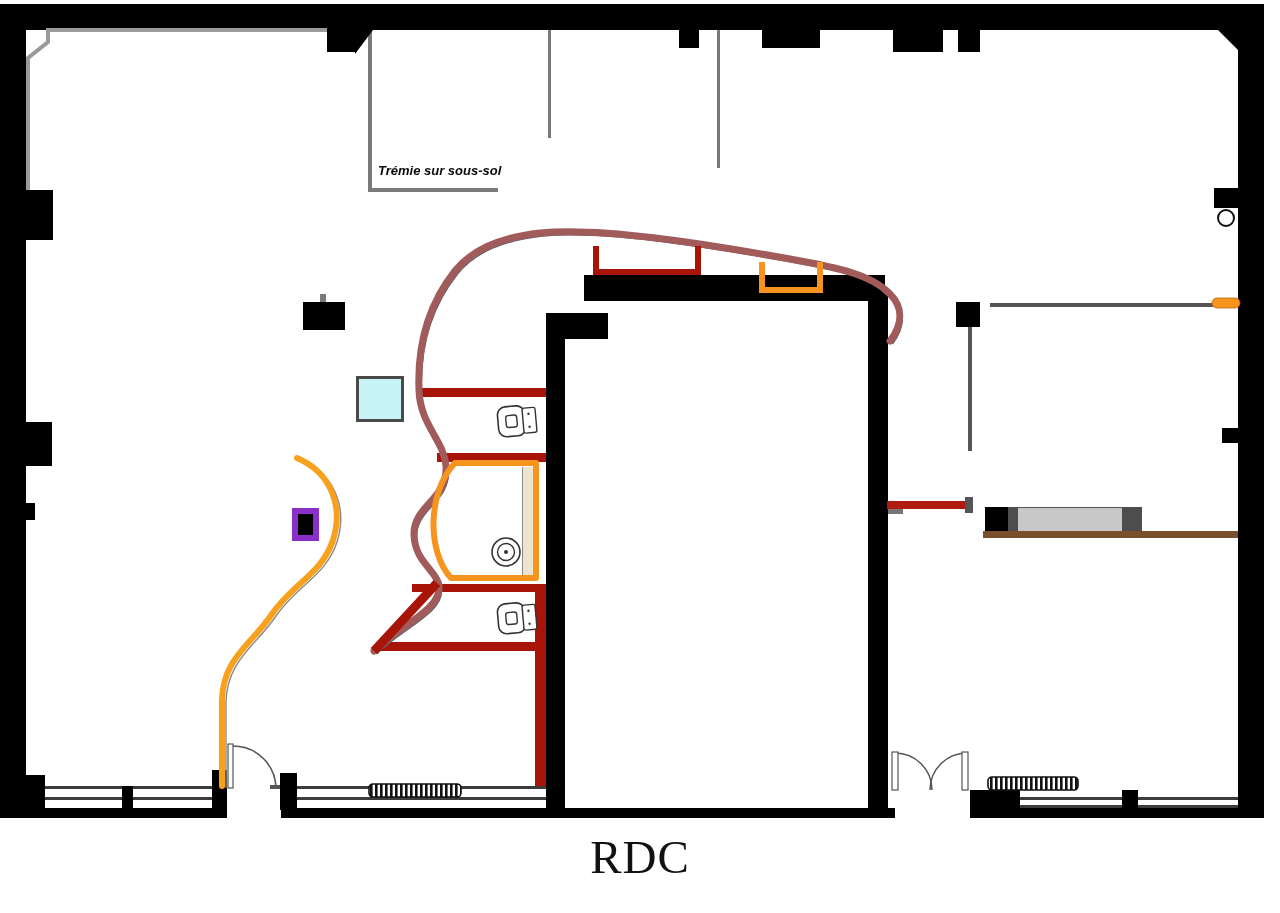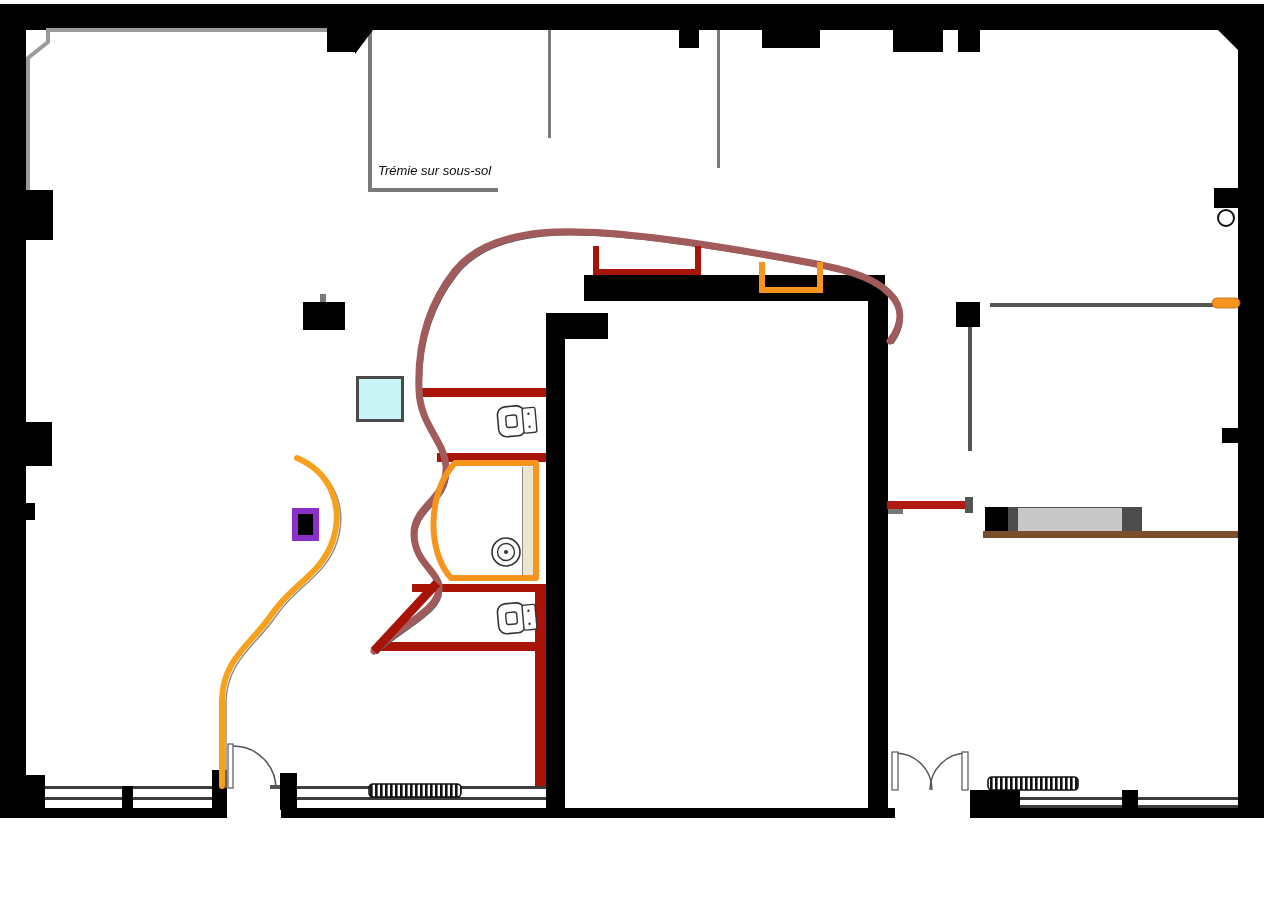--- a/index.html
+++ b/index.html
@@ -5,21 +5,21 @@
   html,body{margin:0;padding:0;background:#fff;}
   .plan{position:relative;width:1280px;height:913px;background:#ffffff;overflow:hidden;
         font-family:"Liberation Sans",sans-serif;}
   .abs{position:absolute;}
   .w{position:absolute;background:#000;}
   .gray{position:absolute;background:#7a7a7a;}
   .red{position:absolute;background:#a81408;}
   .sill{position:absolute;background:#3c3c3c;}
   svg.overlay{position:absolute;left:0;top:0;width:1280px;height:913px;}
   .tremie-label{position:absolute;left:378px;top:163px;font-size:13px;font-style:italic;
-        font-weight:normal;color:#0a0a0a;letter-spacing:0px;white-space:nowrap;}
+        font-weight:bold;color:#0a0a0a;letter-spacing:0px;white-space:nowrap;}
   .rdc-label{position:absolute;left:560px;top:830px;width:160px;text-align:center;
         font-family:"Liberation Serif",serif;font-size:47px;color:#111;letter-spacing:1px;}
   .cyan-sq{position:absolute;left:356px;top:376px;width:42px;height:40px;
         background:#c9f4f6;border:3px solid #4a4a4a;}
   .purple-sq{position:absolute;left:292px;top:508px;width:15px;height:21px;
         background:#000;border:6px solid #8b2fc9;}
 </style>
 </head>
 <body>
 
@@ -165,14 +165,15 @@
     </g>
 
     <rect x="369" y="784" width="92" height="13" rx="4" fill="url(#hatch)" stroke="#111" stroke-width="1.6"></rect>
     <rect x="988" y="777" width="90" height="13" rx="4" fill="url(#hatch)" stroke="#111" stroke-width="1.6"></rect>
 
     <circle cx="1226" cy="218" r="8" fill="#fff" stroke="#111" stroke-width="2"></circle>
     <rect x="1212" y="298" width="28" height="10" rx="5" fill="#f7941d" stroke="#b86a10" stroke-width="0.8"></rect>
   </svg>
 
   <div class="tremie-label">Trémie sur sous-sol</div>
+  <div class="rdc-label">RDC</div>
 
 </div>
 
 </body></html>

